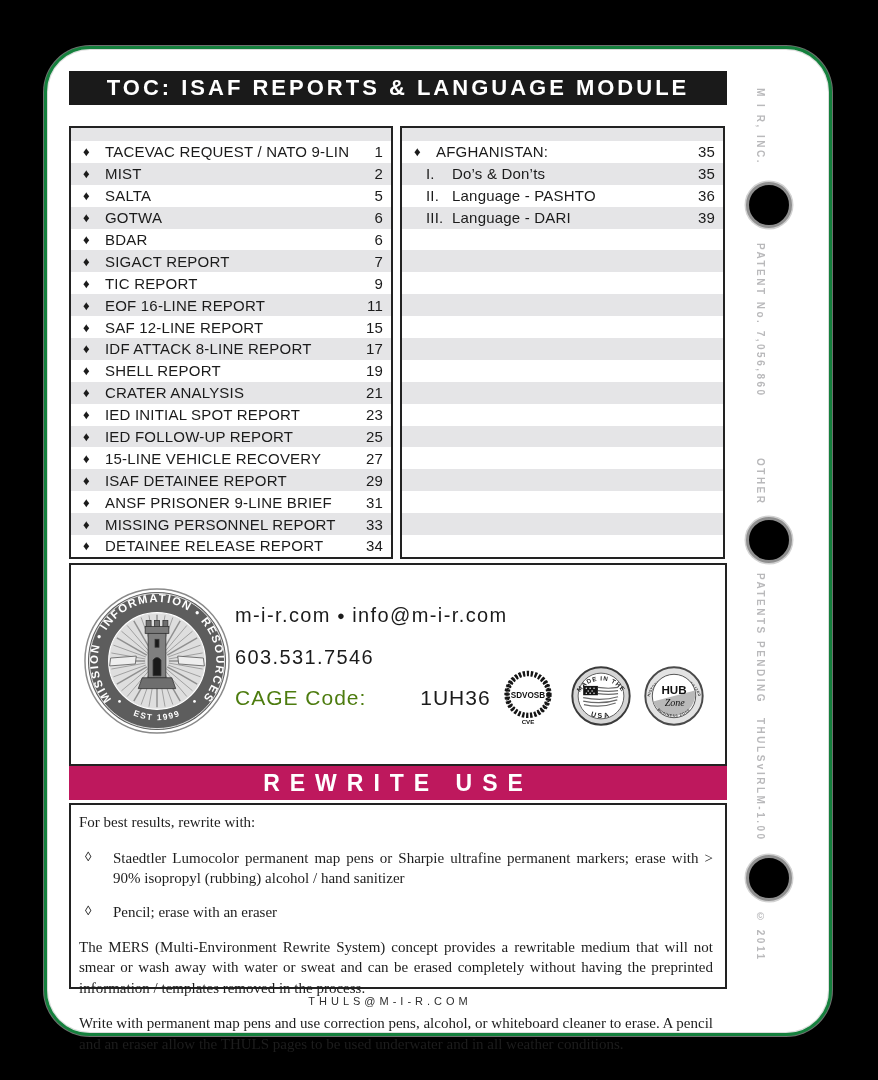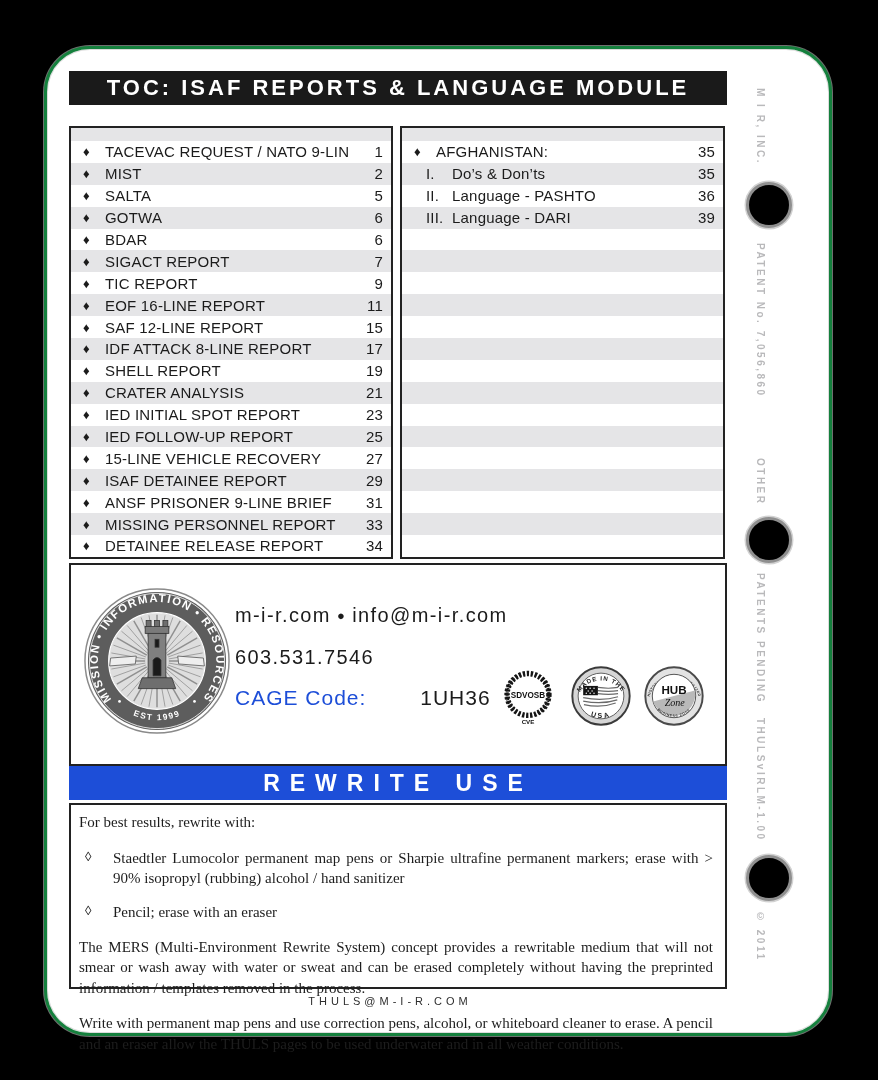--- a/index.html
+++ b/index.html
@@ -26,26 +26,26 @@
   .toc-row .n{width:34px;text-align:right;}
   
   .mir-box{position:absolute;left:22px;top:514px;width:658px;height:203px;border:2px solid #222;
            box-sizing:border-box;background:#fff;}
   .mir-logo{position:absolute;left:12px;top:22px;width:148px;height:148px;}
   .mir-text{position:absolute;left:164px;top:20px;width:480px;color:#1b1b1b;}
   .mir-name{font-size:23px;font-weight:700;letter-spacing:0.4px;white-space:nowrap;}
   .mir-line{margin-top:19px;font-size:20px;letter-spacing:1.4px;white-space:nowrap;}
   .mir-dot{font-size:13px;vertical-align:2px;padding:0 6px;}
   .mir-cage{margin-top:17px;font-size:21px;letter-spacing:1px;}
-  .cage-label{color:#1d4ed8;}
+  .cage-label{color:#4d7c0f;}
   .cage-value{color:#1b1b1b;margin-left:47px;}
   .badges{position:absolute;left:426px;top:100px;display:flex;gap:11px;}
   .badge{width:62px;height:62px;}
   
-  .rewrite-bar{position:absolute;left:22px;top:717px;width:658px;height:34px;background:#1d4ed8;
+  .rewrite-bar{position:absolute;left:22px;top:717px;width:658px;height:34px;background:#be185d;
                color:#fff;display:flex;align-items:center;justify-content:center;
                font-size:23px;font-weight:700;letter-spacing:10px;white-space:nowrap;}
   .rewrite-box{position:absolute;left:22px;top:754px;width:658px;height:186px;border:2px solid #222;
                box-sizing:border-box;background:#fff;font-family:"Liberation Serif", serif;
                font-size:15px;color:#1d1d1d;line-height:1.38;}
   .rw-intro{margin:7px 12px 0 8px;}
   .rw-bullet{display:flex;margin:15px 12px 0 14px;}
   .rw-bullet + .rw-bullet{margin-top:13px;}
   .rw-bullet .d{width:28px;flex:none;font-size:13px;}
   .rw-bullet .t{flex:1;text-align:justify;}

